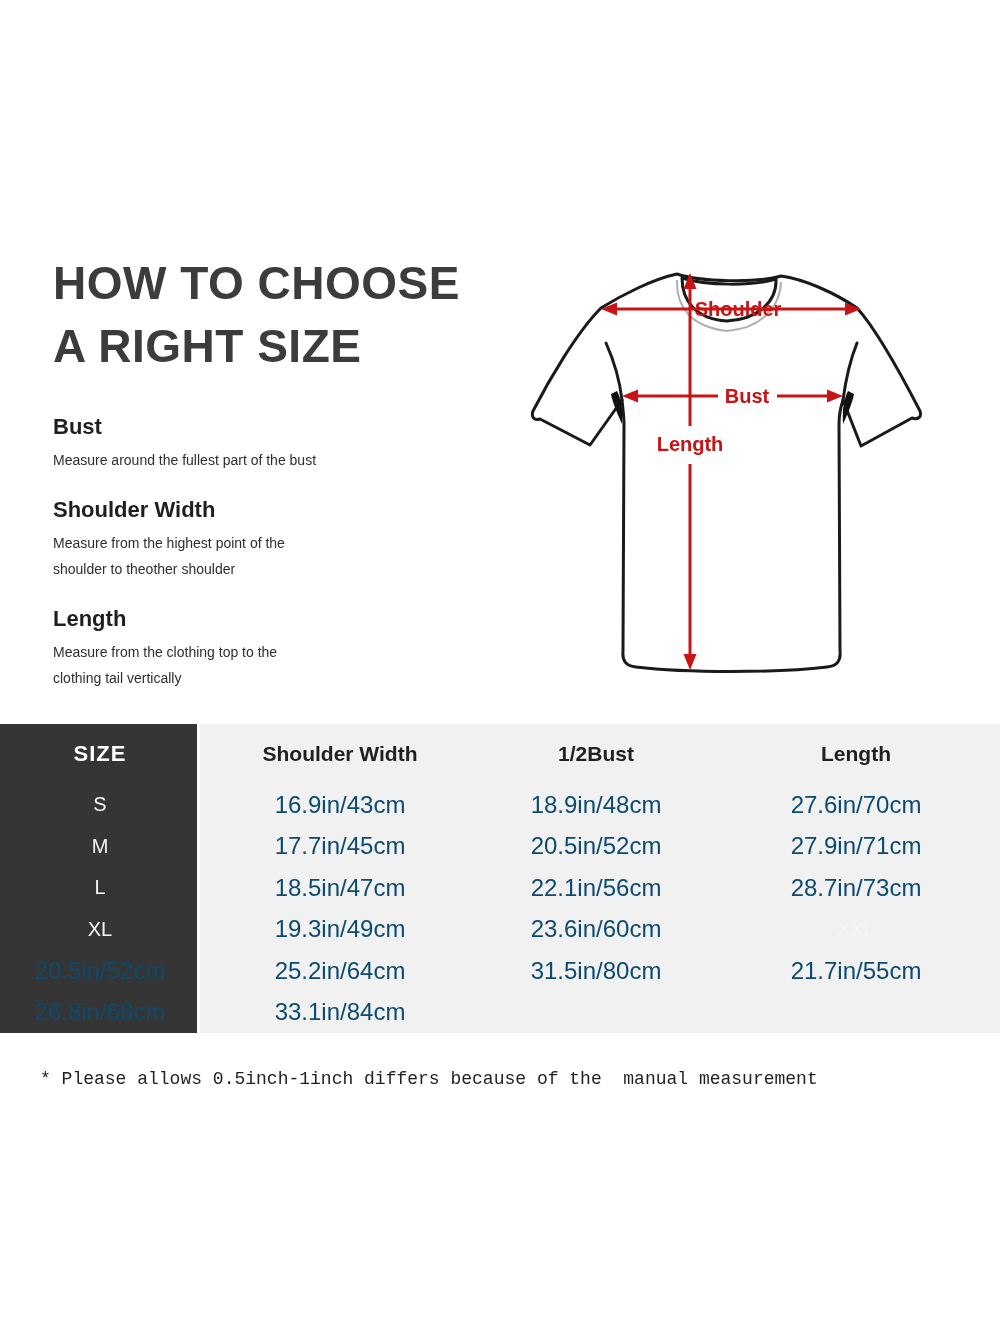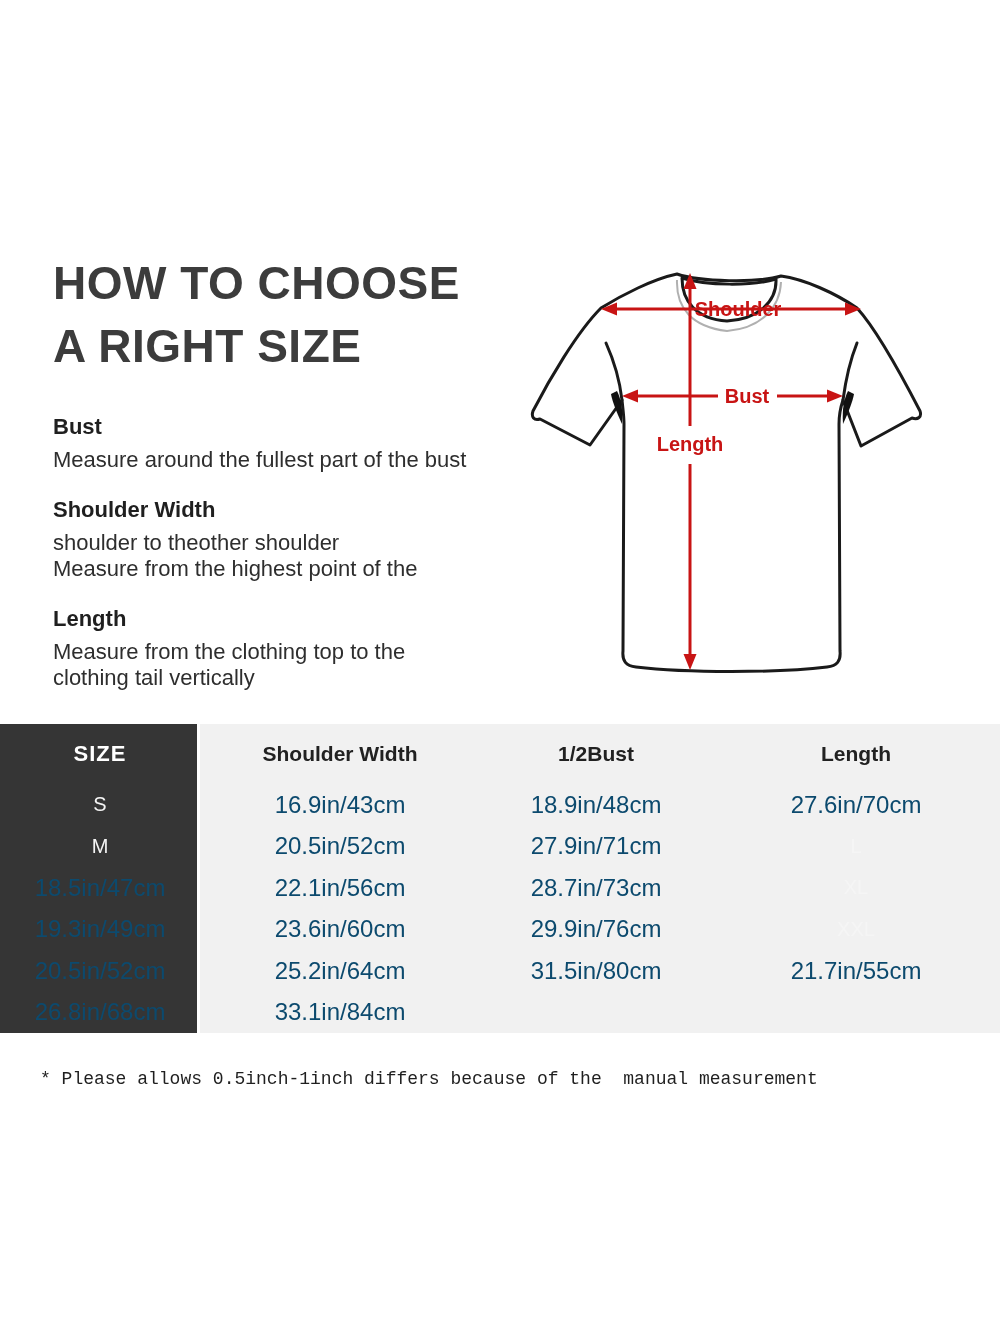--- a/index.html
+++ b/index.html
@@ -19,21 +19,21 @@
   .howto-title {
     font-size:46px; line-height:63px; font-weight:700;
     color:#3c3c3c; letter-spacing:0.5px;
   }
   .guide-item .term {
     font-size:22px; font-weight:700; color:#1f1f1f;
     margin-top:24px; margin-bottom:7px;
   }
   .guide-item.first .term { margin-top:36px; }
   .guide-item .desc-line {
-    font-size:22px; line-height:26px; color:#2e2e2e;
+    font-size:14px; line-height:26px; color:#2e2e2e;
   }
 
   
   .diagram {
     position:absolute; left:505px; top:248px;
     width:440px; height:440px;
   }
   .diagram svg { display:block; width:440px; height:440px; }
   .measure-label {
     font-family:"Liberation Sans", sans-serif;
@@ -85,22 +85,22 @@
       <div>A RIGHT SIZE</div>
     </div>
 
     <div class="guide-item first">
       <div class="term">Bust</div>
       <div class="desc-line">Measure around the fullest part of the bust</div>
     </div>
 
     <div class="guide-item">
       <div class="term">Shoulder Width</div>
+      <div class="desc-line">Measure from the highest point of the</div>
       <div class="desc-line">shoulder to theother shoulder</div>
-      <div class="desc-line">Measure from the highest point of the</div>
     </div>
 
     <div class="guide-item">
       <div class="term">Length</div>
       <div class="desc-line">Measure from the clothing top to the</div>
       <div class="desc-line">clothing tail vertically</div>
     </div>
   </div>
 
   <div class="diagram">
@@ -174,32 +174,32 @@
       <div class="cell h-col">Shoulder Width</div>
       <div class="cell h-col">1/2Bust</div>
       <div class="cell h-col">Length</div>
 
       <div class="cell size-lbl">S</div>
       <div class="cell val">16.9in/43cm</div>
       <div class="cell val">18.9in/48cm</div>
       <div class="cell val">27.6in/70cm</div>
 
       <div class="cell size-lbl">M</div>
+      <div class="cell val">17.7in/45cm</div>
       <div class="cell val">20.5in/52cm</div>
       <div class="cell val">27.9in/71cm</div>
 
       <div class="cell size-lbl">L</div>
       <div class="cell val">18.5in/47cm</div>
       <div class="cell val">22.1in/56cm</div>
       <div class="cell val">28.7in/73cm</div>
 
       <div class="cell size-lbl">XL</div>
       <div class="cell val">19.3in/49cm</div>
       <div class="cell val">23.6in/60cm</div>
-      <div class="cell val">29.9in/76cm</div>
 
       <div class="cell size-lbl">XXL</div>
       <div class="cell val">20.5in/52cm</div>
       <div class="cell val">25.2in/64cm</div>
       <div class="cell val">31.5in/80cm</div>
 
       <div class="cell val">21.7in/55cm</div>
       <div class="cell val">26.8in/68cm</div>
       <div class="cell val">33.1in/84cm</div>
     </div>

